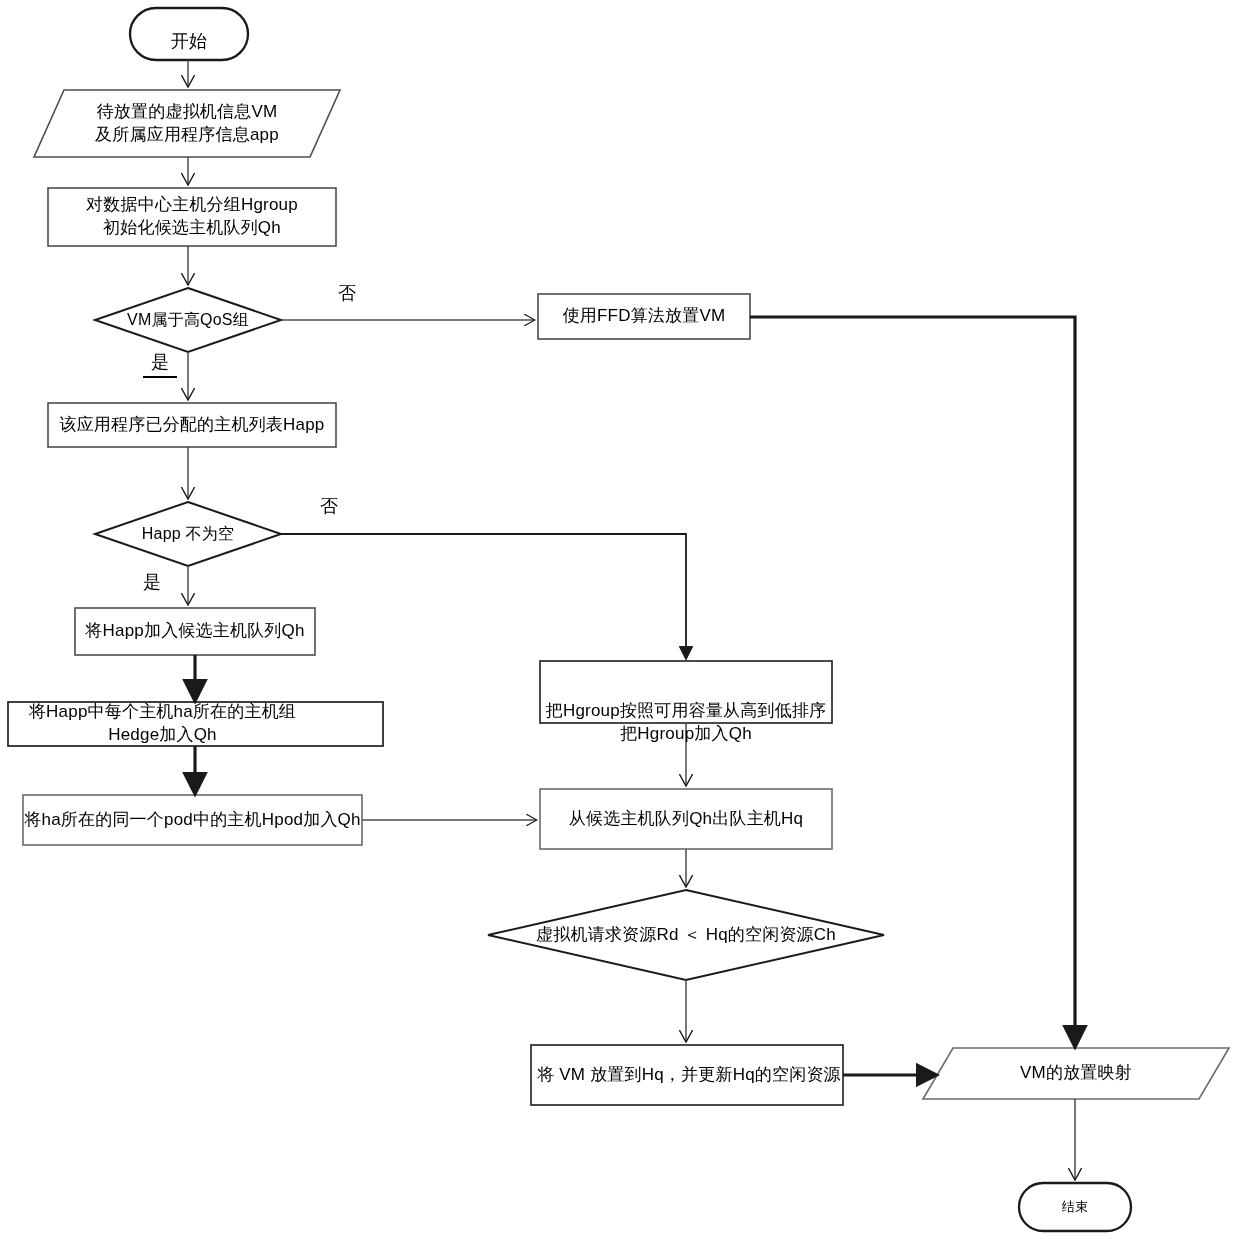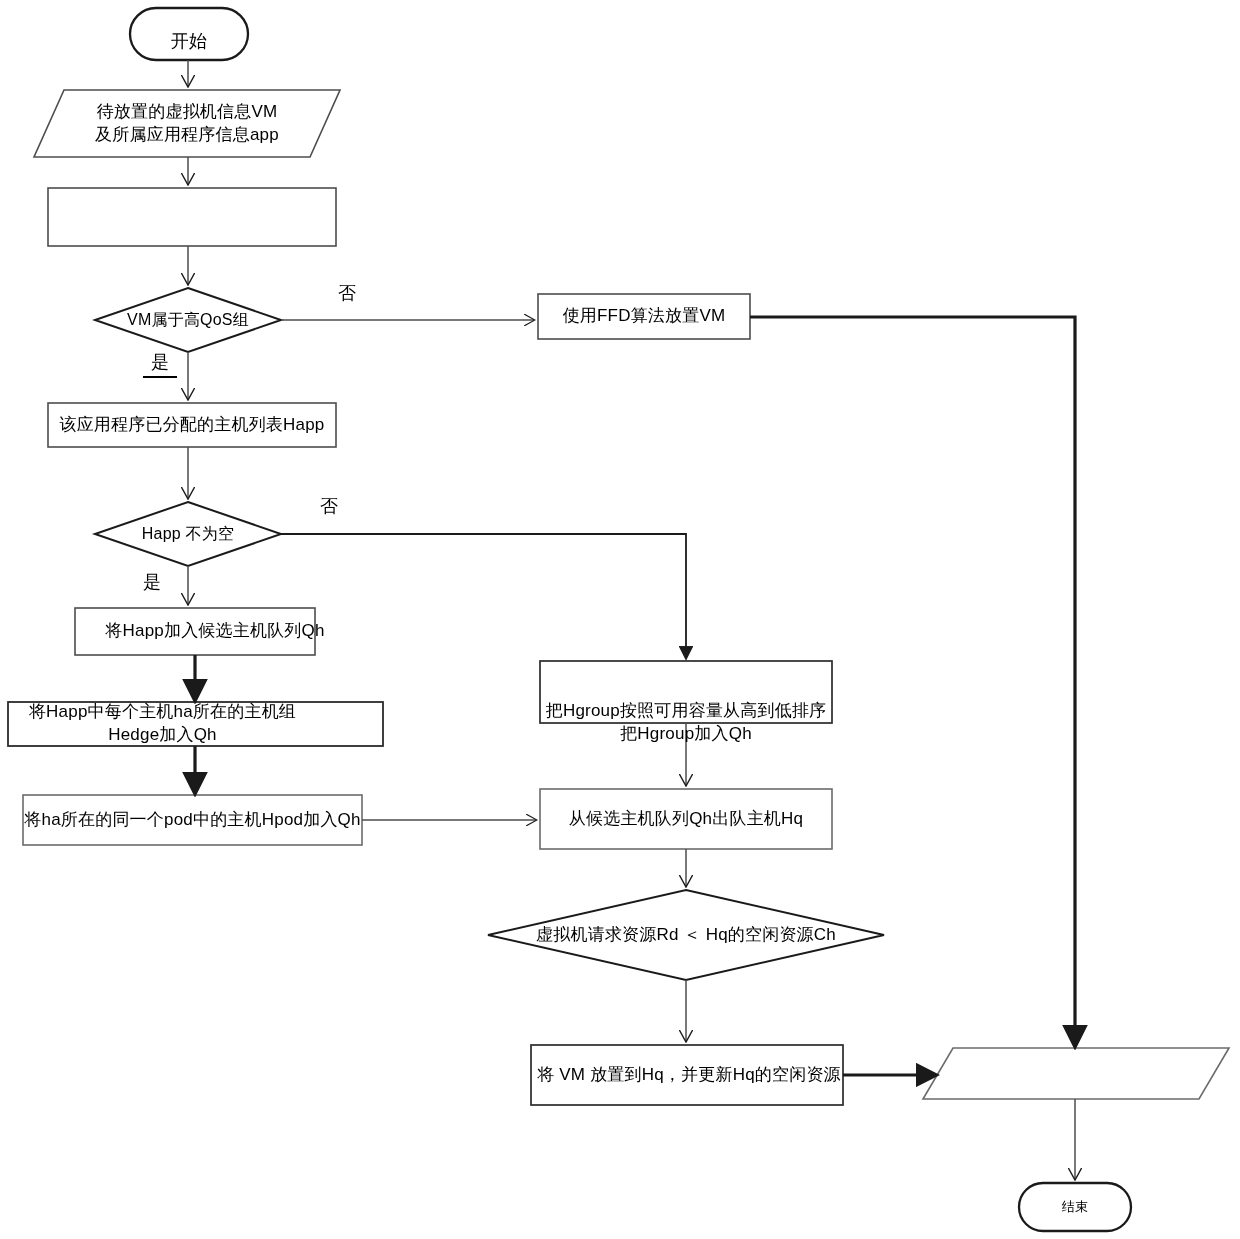--- a/index.html
+++ b/index.html
@@ -129,44 +129,47 @@
     <path d="M 843 1075 L 934 1075" fill="none" stroke="#1a1a1a" stroke-width="3" marker-end="url(#arrow-bold)"></path>
 
     <path d="M 1075 1099 L 1075 1179" fill="none" stroke="#4d4d4d" stroke-width="1.5" marker-end="url(#arrow-thin)"></path>
   </svg>
 
   <div class="node-label" style="left:130px; top:8px; width:118px; height:52px; font-size:18px;margin-top:7px;">开始</div>
 
   <div class="node-label" style="left:44px; top:90px; width:286px; height:67px;">待放置的虚拟机信息VM
 及所属应用程序信息app</div>
 
+  <div class="node-label" style="left:48px; top:188px; width:288px; height:58px;">对数据中心主机分组Hgroup
+初始化候选主机队列Qh</div>
 
   <div class="node-label" style="left:95px; top:288px; width:186px; height:64px; font-size:16px;">VM属于高QoS组</div>
 
   <div class="node-label" style="left:538px; top:294px; width:212px; height:45px;">使用FFD算法放置VM</div>
 
   <div class="node-label" style="left:48px; top:403px; width:288px; height:44px;">该应用程序已分配的主机列表Happ</div>
 
   <div class="node-label" style="left:95px; top:502px; width:186px; height:64px; font-size:16px;">Happ 不为空</div>
 
-  <div class="node-label" style="left:75px; top:608px; width:240px; height:47px;padding-left:20px;">将Happ加入候选主机队列Qh</div>
+  <div class="node-label" style="left:75px; top:608px; width:240px; height:47px;">将Happ加入候选主机队列Qh</div>
 
   <div class="node-label" style="left:8px; top:702px; width:309px; height:44px;">将Happ中每个主机ha所在的主机组Hedge加入Qh</div>
 
   <div class="node-label" style="left:23px; top:795px; width:339px; height:50px;">将ha所在的同一个pod中的主机Hpod加入Qh</div>
 
   <div class="node-label" style="left:540px; top:661px; width:292px; height:62px;margin-top:31px;">把Hgroup按照可用容量从高到低排序
 把Hgroup加入Qh</div>
 
   <div class="node-label" style="left:540px; top:789px; width:292px; height:60px;">从候选主机队列Qh出队主机Hq</div>
 
   <div class="node-label" style="left:488px; top:890px; width:396px; height:90px;">虚拟机请求资源Rd ＜ Hq的空闲资源Ch</div>
 
   <div class="node-label" style="left:531px; top:1045px; width:316px; height:60px;">将 VM 放置到Hq，并更新Hq的空闲资源</div>
 
+  <div class="node-label" style="left:933px; top:1048px; width:286px; height:51px;">VM的放置映射</div>
 
   <div class="node-label" style="left:1019px; top:1183px; width:112px; height:48px; font-size:13px;">结束</div>
 
   <div class="edge-label" style="left:338px; top:284px;">否</div>
 
   <div class="edge-label underlined" style="left:143px; top:353px; width:34px;">是</div>
 
   <div class="edge-label" style="left:320px; top:497px;">否</div>
 
   <div class="edge-label" style="left:143px; top:573px;">是</div>

